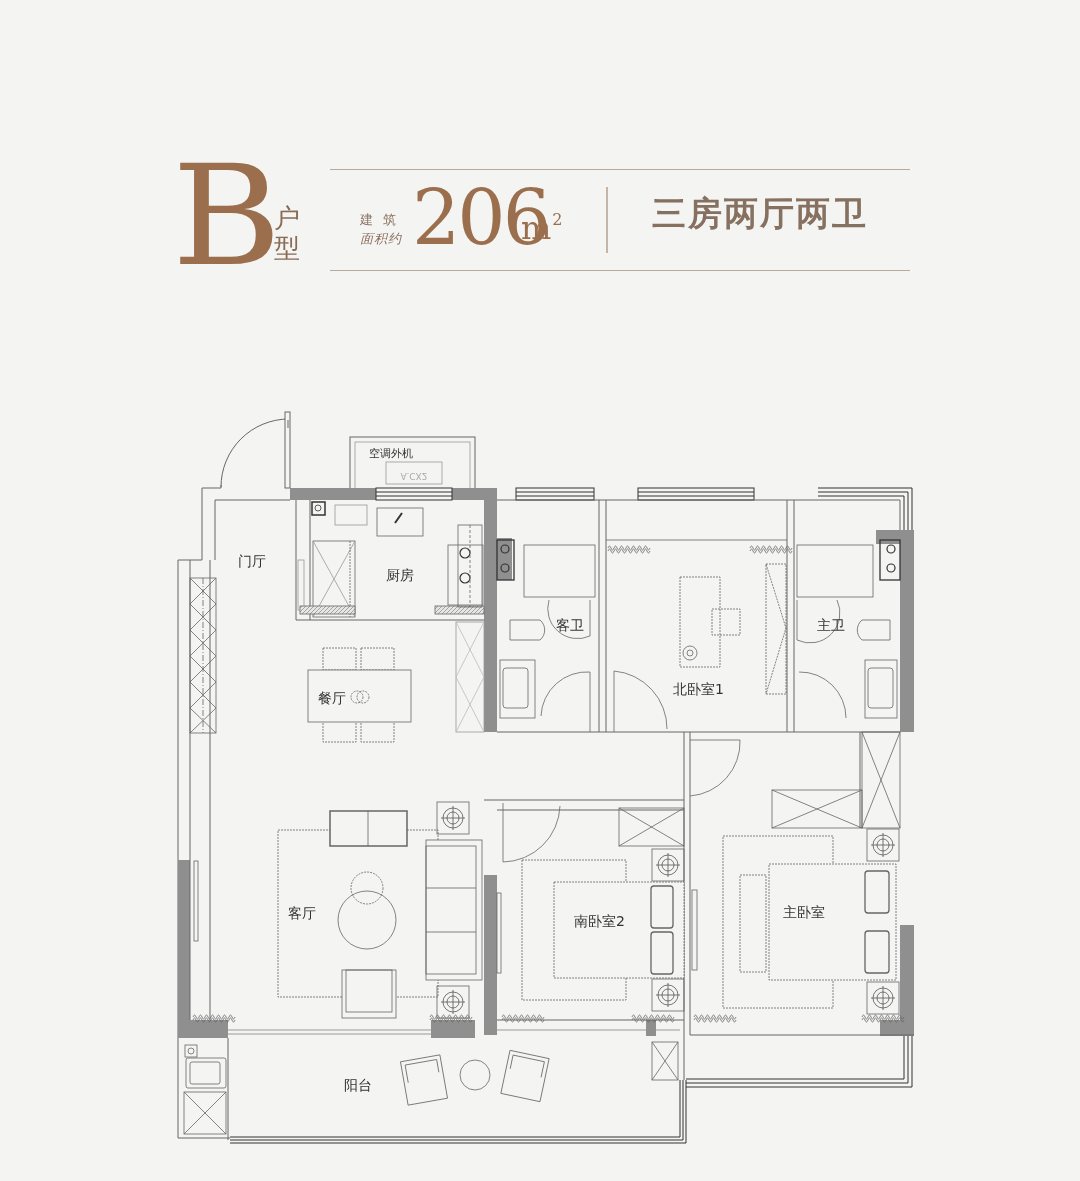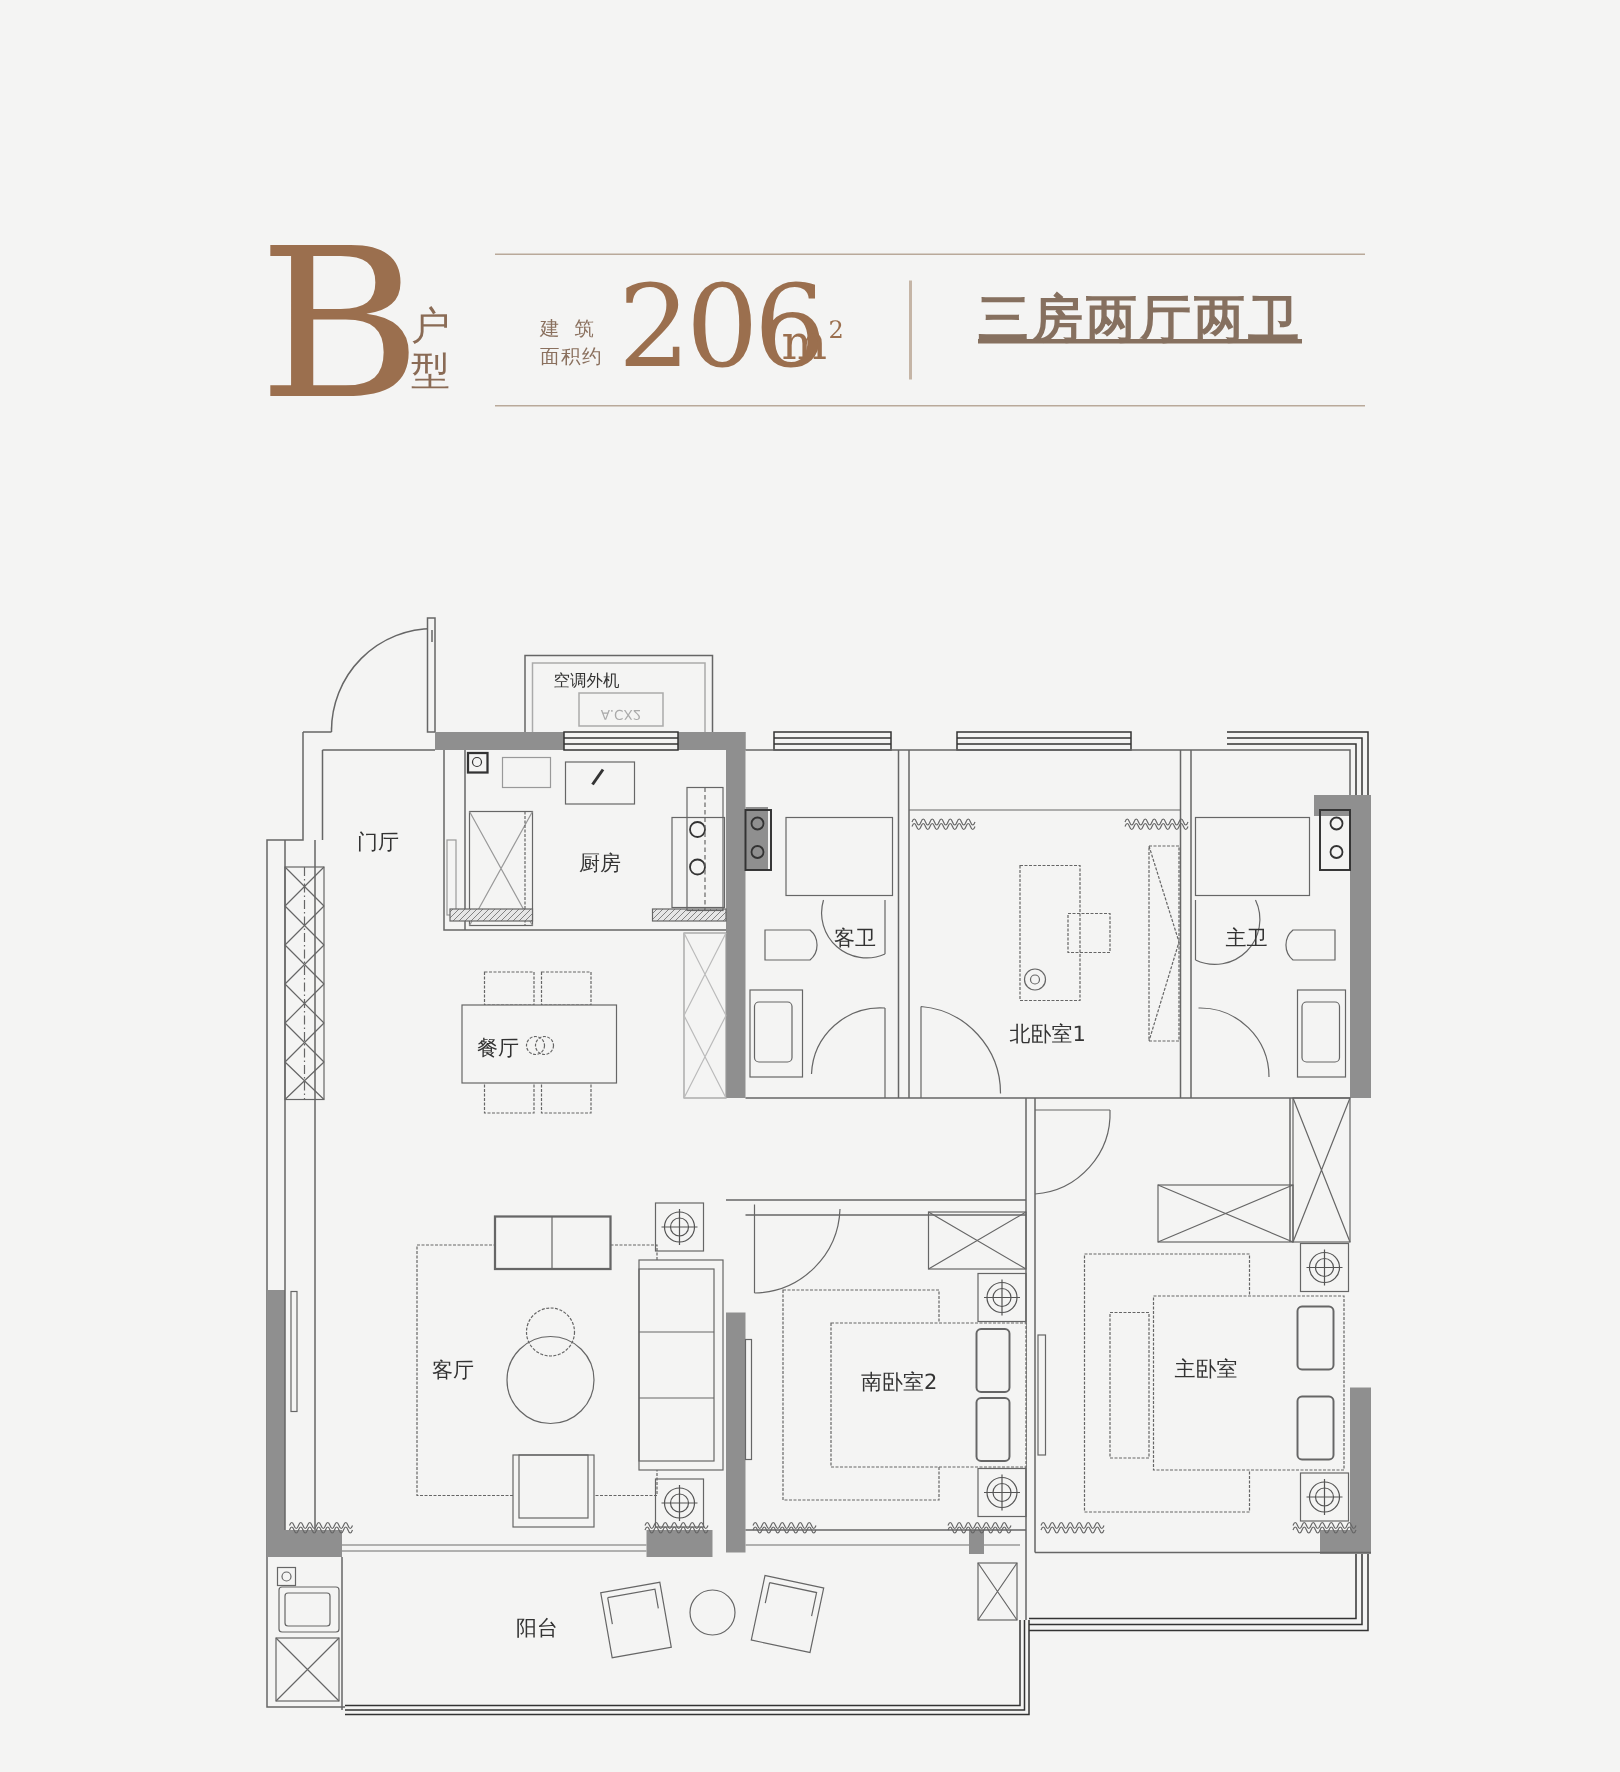--- a/index.html
+++ b/index.html
@@ -26,35 +26,35 @@
   .unit-type span { display: block; }
   .rule { position: absolute; left: 330px; width: 580px; height: 1px; background: #b9a99a; }
   .rule.top { top: 169px; }
   .rule.bottom { top: 270px; }
   .vdiv { position: absolute; left: 606px; top: 187px; width: 2px; height: 66px; background: #c5b5a6; }
   .area-label {
     position: absolute; left: 360px; top: 210px; width: 50px;
     font-size: 13px; line-height: 19px; color: #8a705e; letter-spacing: 1px;
   }
   .area-label .l1 { display: block; letter-spacing: 10px; }
-  .area-label .l2 { display: block; }
+  .area-label .l2 { display: block; font-style: italic; }
   .area-num {
     position: absolute; left: 412px; top: 180px;
     font-family: "DejaVu Serif", "Liberation Serif", serif;
     font-size: 76px; line-height: 1; color: #9b6f4e; letter-spacing: -3px;
   }
   .area-unit {
     position: absolute; left: 521px; top: 212px;
     font-family: "DejaVu Serif", "Liberation Serif", serif;
     font-size: 32px; line-height: 1; color: #9b6f4e; text-align: right;
   }
   .area-unit sup { font-size: 16px; vertical-align: 14px; margin-left: 1px; }
   .layout-text {
     position: absolute; left: 652px; top: 196px;
-    font-size: 34px; line-height: 1; color: #86705f; font-weight: bold; letter-spacing: 2px; text-decoration: underline;
+    font-size: 34px; line-height: 1; color: #86705f; font-weight: bold; letter-spacing: 2px;
   }
   .plan { position: absolute; left: 0; top: 0; width: 1080px; height: 1181px; pointer-events: none; }
   .plan * { pointer-events: auto; }
   .room-label { font-family: "DejaVu Sans", sans-serif; font-size: 14px; fill: #333; }
   .small-label { font-family: "DejaVu Sans", sans-serif; font-size: 11px; fill: #333; }
 </style>
 </head>
 <body>
 
 <div class="header">

